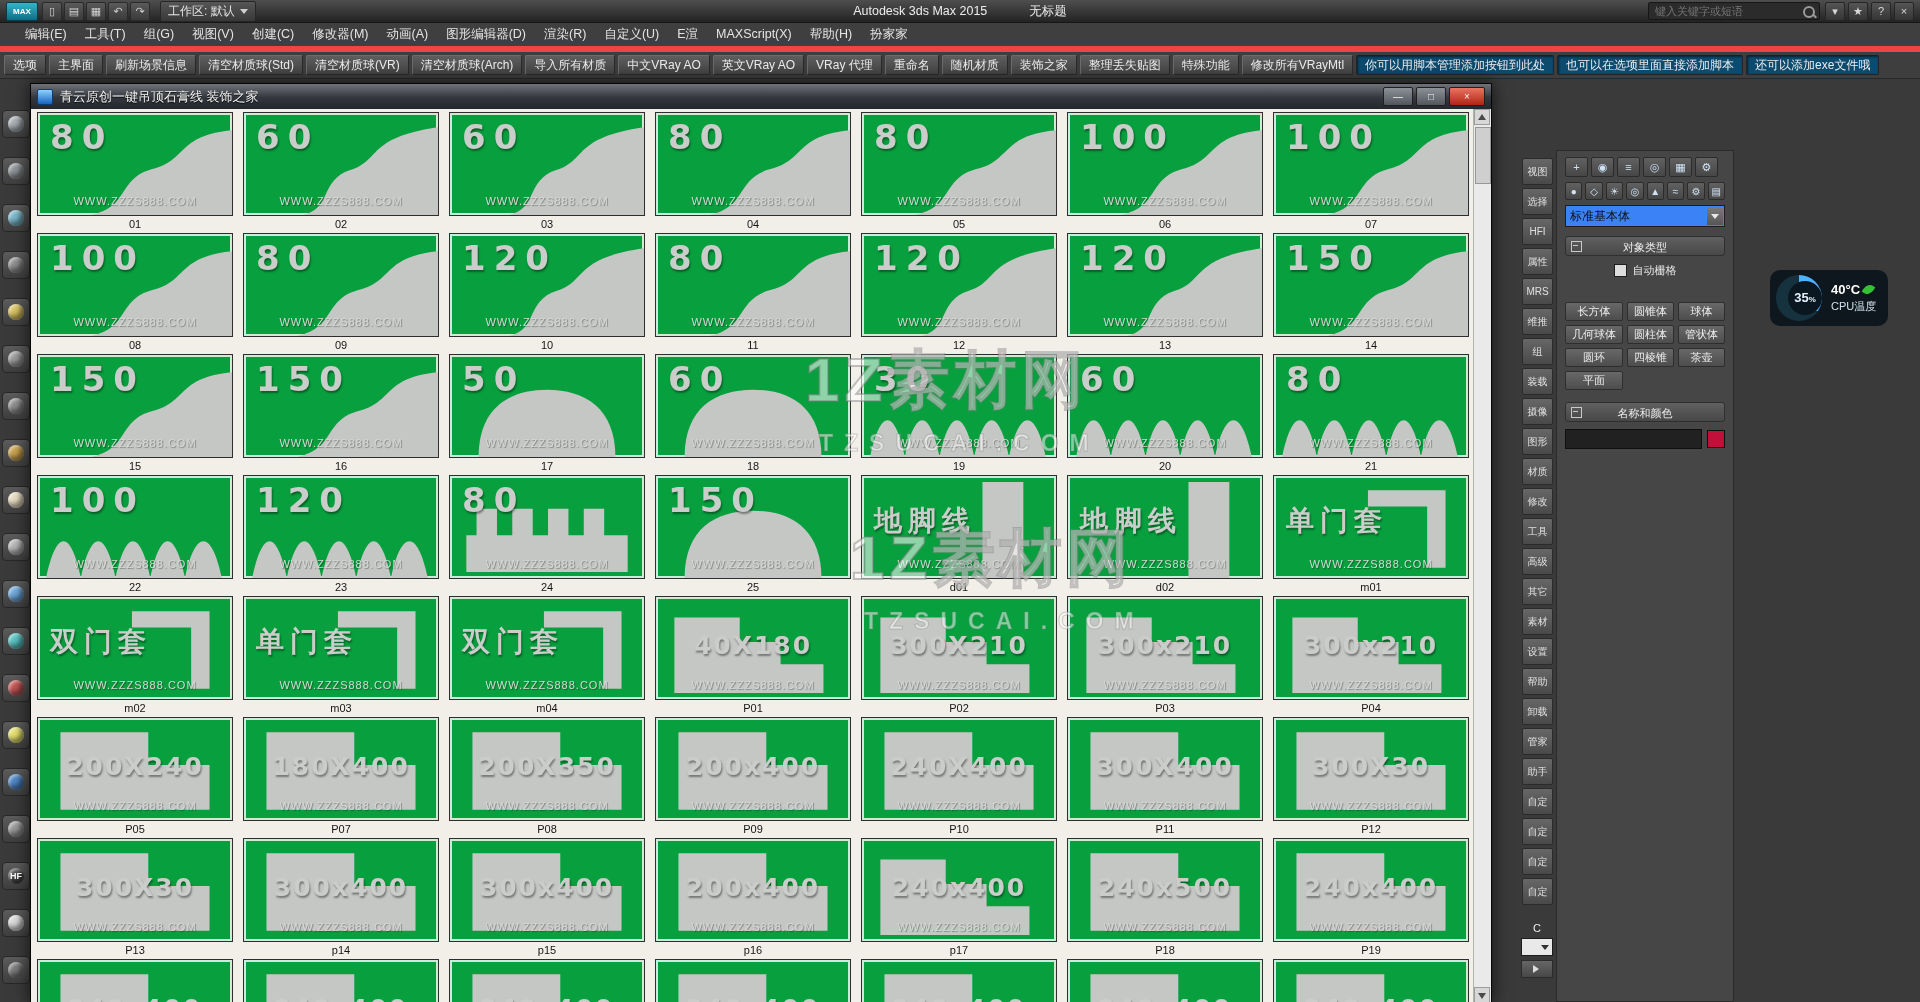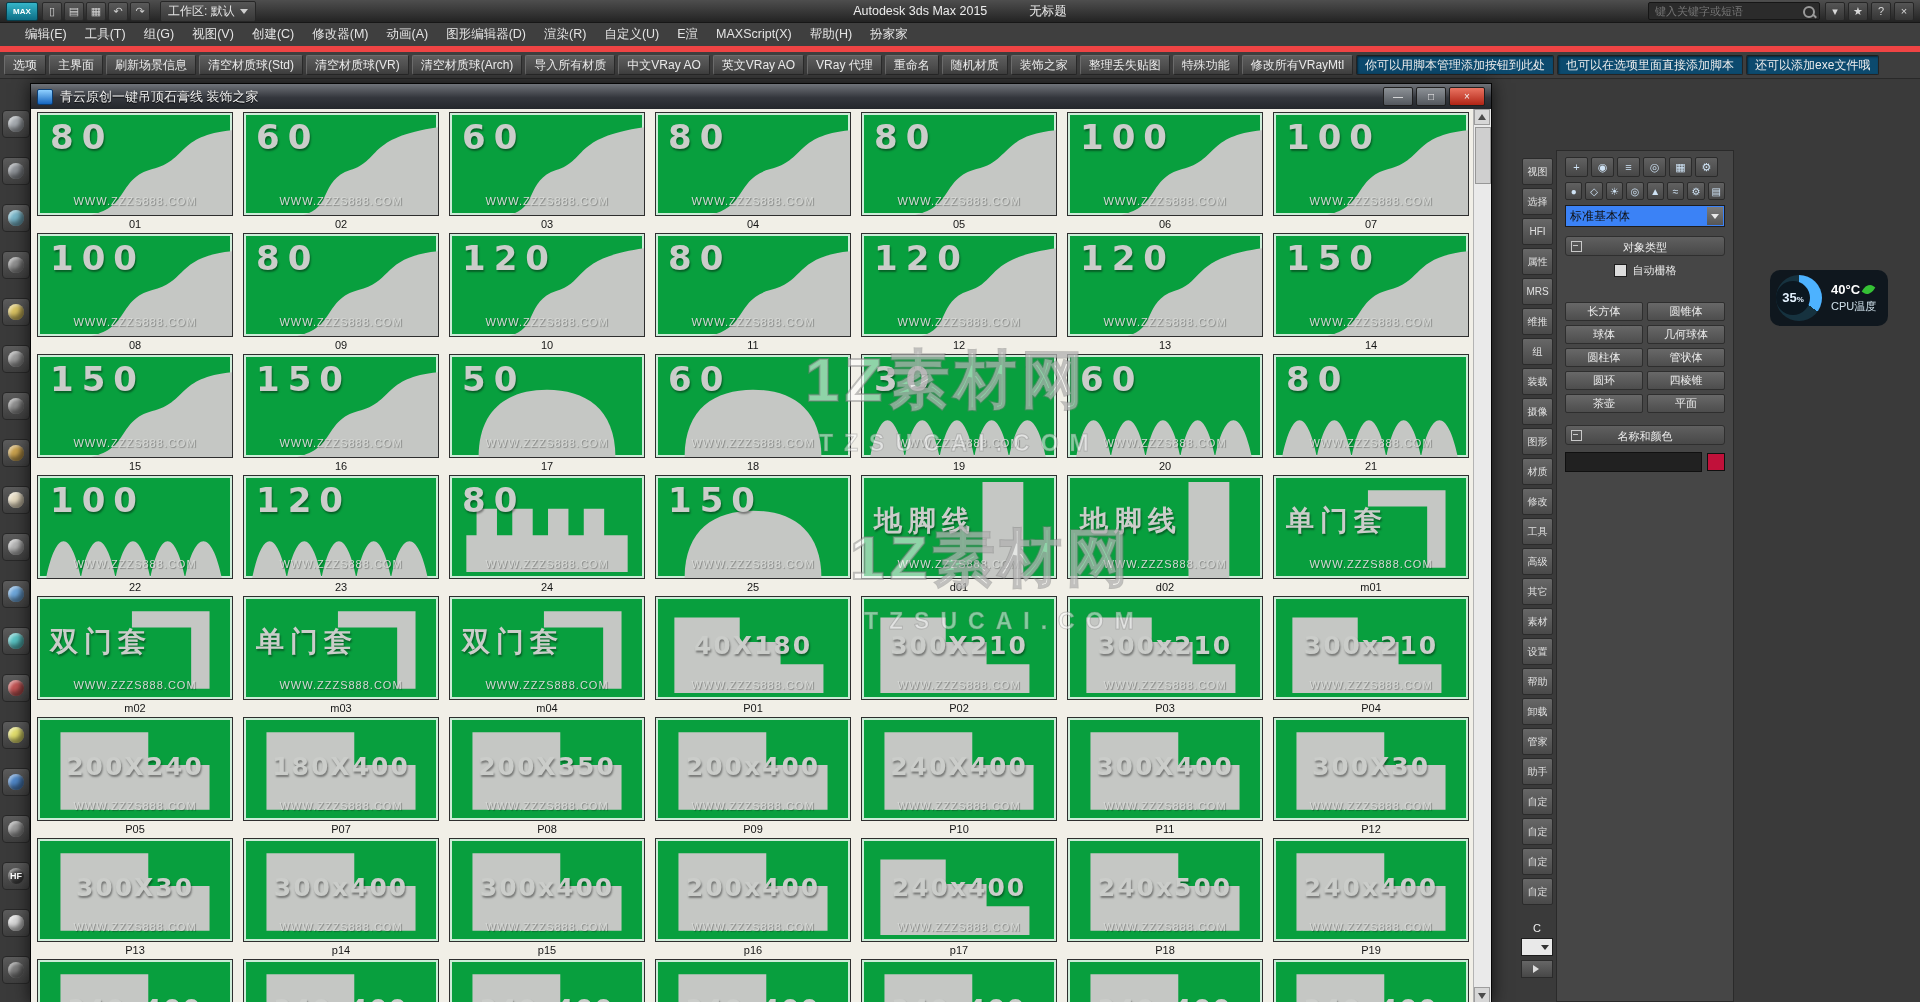--- a/index.html
+++ b/index.html
@@ -87,29 +87,29 @@
   .cp-ico{width:21px;height:18px;background:linear-gradient(#616161,#464646);border:1px solid #2b2b2b;border-radius:2px;color:#cfe3f5;font-size:11px;display:flex;align-items:center;justify-content:center;}
   .cp-ico.small{width:18px;height:16px;font-size:10px;}
   .cp-dropdown{height:20px;background:#3b82f6;border:1px solid #1d1d1d;display:flex;align-items:center;padding:0 4px;font-size:12px;color:#101010;position:relative;margin:3px 0 9px;}
   .dd-btn{position:absolute;right:1px;top:1px;bottom:1px;width:16px;background:linear-gradient(#7b7b7b,#565656);display:flex;align-items:center;justify-content:center;}
   .dd-btn::after{content:'';border-left:4px solid transparent;border-right:4px solid transparent;border-top:5px solid #e8e8e8;}
   .cp-rollout{height:18px;background:linear-gradient(#606060,#484848);border:1px solid #2f2f2f;border-radius:3px;color:#ededed;font-size:11px;display:flex;align-items:flex-end;justify-content:center;position:relative;margin-bottom:7px;}
   .roll-minus{position:absolute;left:5px;top:4px;width:9px;height:9px;border:1px solid #c9c9c9;}
   .roll-minus::after{content:'';position:absolute;left:1px;top:3px;width:5px;height:1px;background:#c9c9c9;}
   .cp-autogrid{display:flex;align-items:center;gap:6px;color:#e5e5e5;font-size:11px;margin:2px 0 24px;justify-content:center;}
   .checkbox{width:11px;height:11px;background:#ddd;border:1px solid #1e1e1e;}
-  .cp-grid{display:grid;grid-template-columns:1fr 1fr;gap:4px;margin-bottom:12px;}
+  .cp-grid{display:grid;grid-template-columns:1fr 1fr 1fr;gap:4px;margin-bottom:12px;}
   .cp-btn{height:19px;background:linear-gradient(#686868,#4d4d4d);border:1px solid #2e2e2e;border-radius:2px;color:#ededed;font-size:11px;display:flex;align-items:center;justify-content:center;font-family:"Liberation Sans",sans-serif;white-space:nowrap;}
   .cp-namerow{display:flex;gap:5px;align-items:center;}
   .cp-nameinput{flex:1;height:18px;background:#212121;border:1px solid #101010;}
   .cp-swatch{width:16px;height:16px;background:#c1113a;border:1px solid #101010;}
 
   
   .cpu-widget{position:absolute;left:1770px;top:270px;display:flex;align-items:center;gap:9px;background:rgba(8,18,26,.85);border-radius:10px;padding:5px 12px 5px 6px;z-index:6;}
-  .ring{width:46px;height:46px;border-radius:50%;background:conic-gradient(#4db2ff 0 35%,#16323f 35% 100%);display:flex;align-items:center;justify-content:flex-start;}
+  .ring{width:46px;height:46px;border-radius:50%;background:conic-gradient(#4db2ff 0 35%,#16323f 35% 100%);display:flex;align-items:center;justify-content:flex-end;}
   .ring-inner{width:34px;height:34px;border-radius:50%;background:#0b1720;display:flex;align-items:baseline;justify-content:center;color:#e4f2ff;font-size:13px;font-weight:bold;padding-top:9px;box-sizing:border-box;}
   .ring-inner .unit{font-size:8px;}
   .cpu-col{display:flex;flex-direction:column;gap:2px;}
   .cpu-temp{color:#fff;font-size:13px;font-weight:bold;display:flex;align-items:center;gap:4px;}
   .leaf{width:9px;height:11px;background:#35c135;border-radius:70% 0 70% 0;transform:rotate(35deg);}
   .cpu-label{color:#cfe0ea;font-size:11px;}
 </style>
 </head>
 <body>
 

